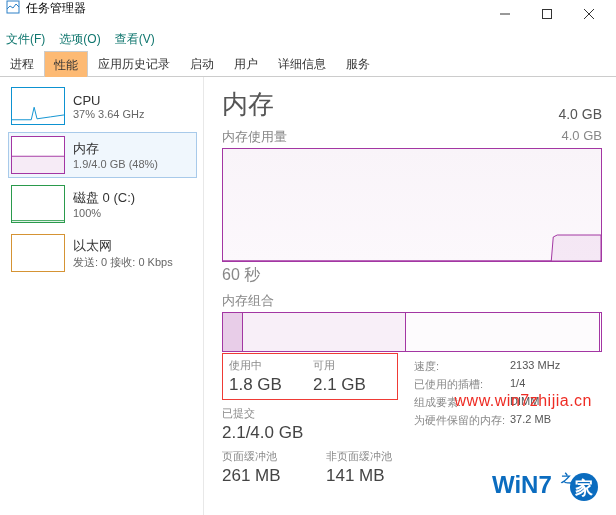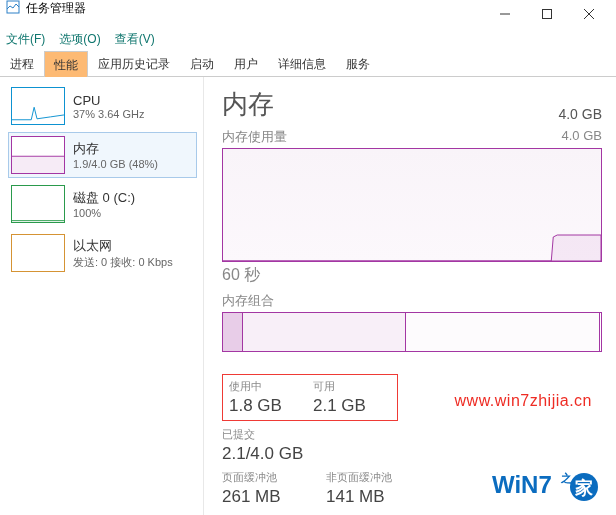--- a/index.html
+++ b/index.html
@@ -29,21 +29,21 @@
 .hdr .total{font-size:14px;color:#555}
 .glabel{display:flex;justify-content:space-between;font-size:13px;color:#888;margin-bottom:2px}
 .usage-graph{height:112px;border:1px solid #a336a3;background:linear-gradient(#f9f4f9,#fcf8fc);position:relative;overflow:hidden}
 .time-axis{font-size:16px;color:#888;margin:3px 0 6px}
 .mem-comp{height:38px;border:1px solid #a336a3;display:flex}
 .mem-comp .seg{height:100%}
 .mem-comp .s1{background:rgba(163,54,163,.25);width:5%;border-right:1px solid #a336a3}
 .mem-comp .s2{background:rgba(163,54,163,.08);width:43%;border-right:1px solid #a336a3}
 .mem-comp .s3{background:rgba(163,54,163,.02);width:51%;border-right:1px solid #a336a3}
 .mem-comp .s4{background:#fff;flex:1}
-.metrics{display:flex;margin-top:22px;gap:8px}
+.metrics{display:flex;margin-top:1px;gap:8px}
 .mcol{display:flex;flex-direction:column;gap:6px}
 .mrow{display:flex;gap:12px}
 .mbox{min-width:72px}
 .mlabel{font-size:11px;color:#888;margin-bottom:2px}
 .mval{font-size:17px;color:#444}
 .boxed{border:1px solid #ef3a35;padding:4px 6px}
 .specs{font-size:11px;color:#555;margin-left:8px;margin-top:6px}
 .specs .row{display:flex;margin-bottom:3px}
 .specs .key{width:96px;color:#888}
 .watermark-url{position:absolute;right:24px;top:392px;font-size:16px;font-weight:normal;color:#ee2c24;letter-spacing:.5px;pointer-events:none}
@@ -194,20 +194,38 @@
             <div class="mlabel">页面缓冲池</div>
             <div class="mval">261 MB</div>
           </div>
           <div class="mbox">
             <div class="mlabel">非页面缓冲池</div>
             <div class="mval">141 MB</div>
           </div>
         </div>
       </div>
 
+      <div class="specs">
+        <div class="row">
+            <span class="key">速度:</span>
+            <span>2133 MHz</span>
+          </div>
+        <div class="row">
+            <span class="key">已使用的插槽:</span>
+            <span>1/4</span>
+          </div>
+        <div class="row">
+            <span class="key">组成要素:</span>
+            <span>DIMM</span>
+          </div>
+        <div class="row">
+            <span class="key">为硬件保留的内存:</span>
+            <span>37.2 MB</span>
+          </div>
+      </div>
     </div>
   </div>
 </div>
 
 <div class="watermark-url">www.win7zhijia.cn</div>
 <div class="watermark-logo">
   <svg width="110" height="42" viewBox="0 0 110 42">
     <text x="0" y="28" font-family="Arial Black,Arial" font-weight="900" font-size="24" fill="#0b6cbf" stroke="#fff" stroke-width="3" paint-order="stroke">WiN7</text>
     <text x="69" y="17" font-size="11" font-weight="bold" fill="#0b6cbf">之</text>
     <circle cx="92" cy="22" r="14" fill="#0b6cbf"></circle>

